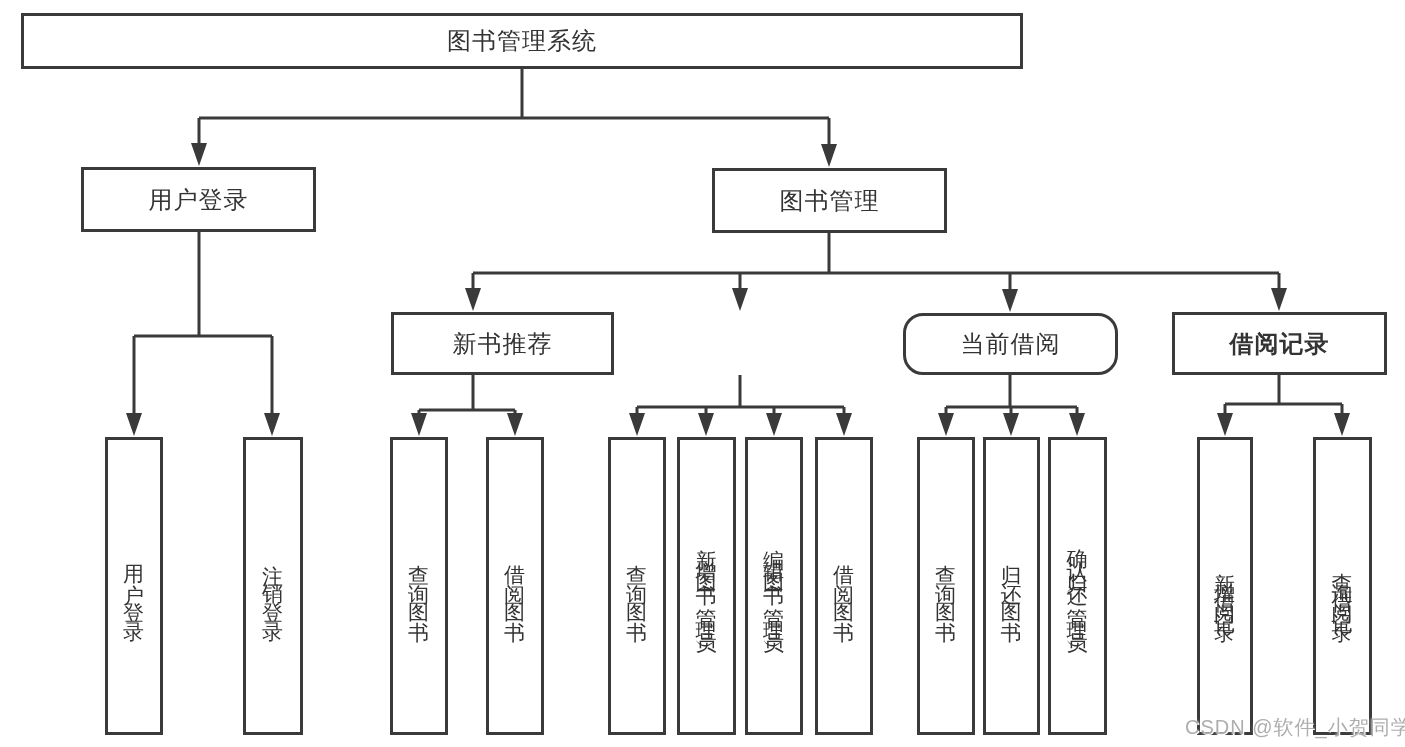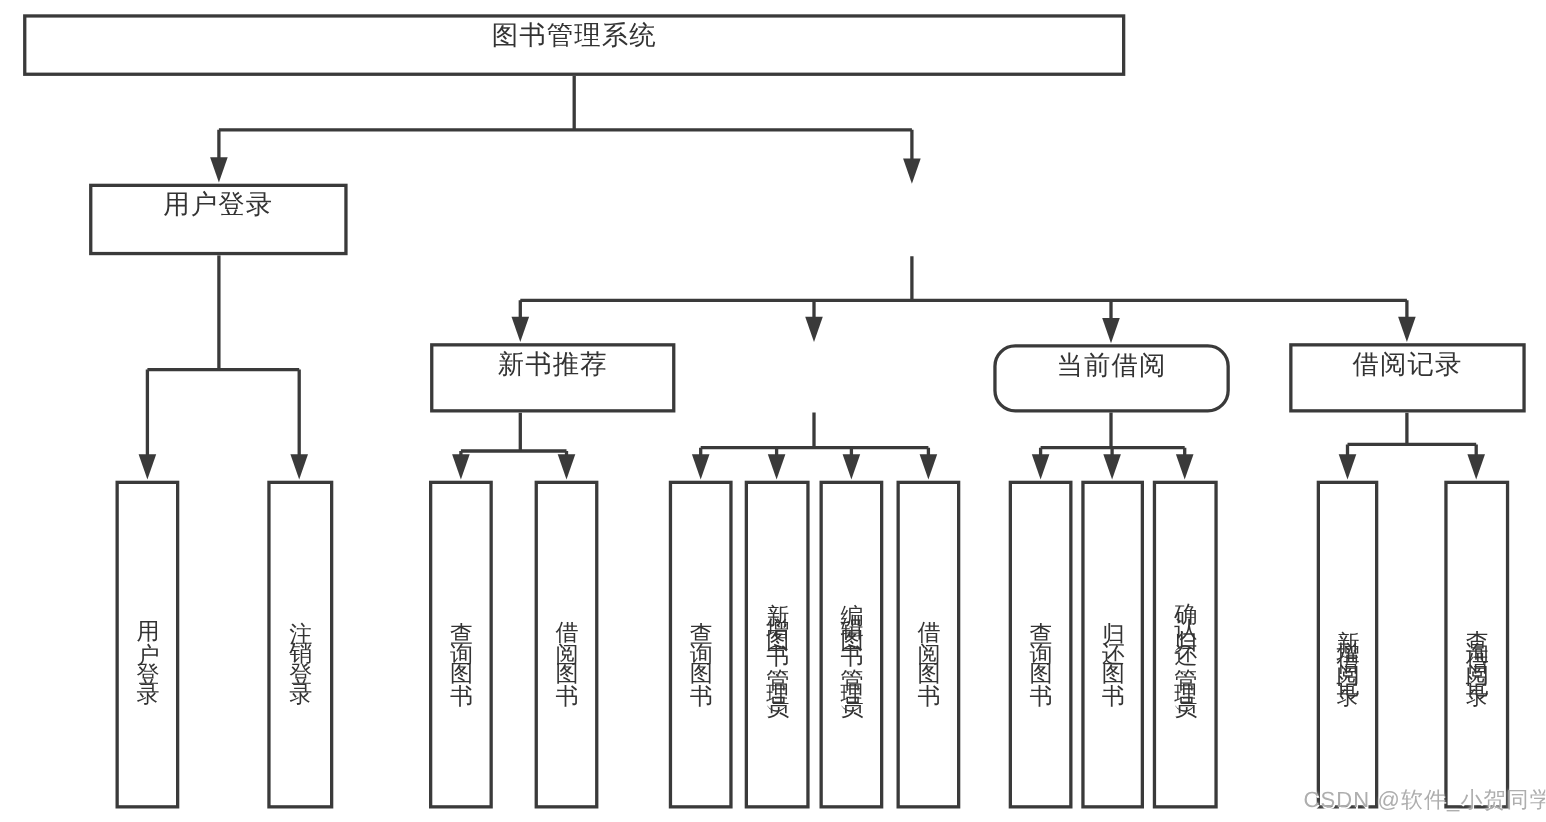--- a/index.html
+++ b/index.html
@@ -9,21 +9,21 @@
     background:#ffffff;
     font-family:"Liberation Sans","DejaVu Sans",sans-serif;
     overflow:hidden;
   }
   #wires{position:absolute;left:0;top:0;width:1405px;height:747px;}
   .hnode{
     position:absolute;
     box-sizing:border-box;
     border:3px solid #3a3a3a;
     background:#ffffff;
-    display:flex;justify-content:center;
+    display:flex;align-items:center;justify-content:center;
     color:#333333;font-size:24px;letter-spacing:1px;
     z-index:2;
   }
   .leaf{
     position:absolute;
     top:437px;height:298px;
     box-sizing:border-box;
     border:3px solid #3a3a3a;
     background:#ffffff;
     display:flex;align-items:center;justify-content:center;
@@ -40,21 +40,21 @@
   .sp6{letter-spacing:10px;}
   .sp8{letter-spacing:12px;}
 
   
   .n-root{left:21px;top:13px;width:1002px;height:56px;}
   .n-user-login{left:81px;top:167px;width:235px;height:65px;}
   .n-book-mgmt{left:712px;top:168px;width:235px;height:65px;}
   .n-new-books{left:362px;top:312px;width:223px;height:63px;margin-left:29px;}
   .n-book-borrow{left:633px;top:312px;width:214px;height:63px;}
   .n-current-borrow{left:903px;top:313px;width:215px;height:62px;border-radius:20px;}
-  .n-borrow-records{left:1172px;top:312px;width:215px;height:63px;}
+  .n-borrow-records{left:1172px;top:312px;width:215px;height:63px;font-weight:bold;}
 
   
   .f-a1{left:105px;width:58px;}
   .f-a2{left:243px;width:60px;}
   .f-b1{left:390px;width:58px;}
   .f-b2{left:486px;width:58px;}
   .f-c1{left:608px;width:58px;}
   .f-c2{left:677px;width:59px;}
   .f-c3{left:745px;width:58px;}
   .f-c4{left:815px;width:58px;}
@@ -113,20 +113,23 @@
     </g>
   </svg>
 
   <div class="hnode n-root">
     <span>图书管理系统</span>
   </div>
 
   <div class="hnode n-user-login">
     <span>用户登录</span>
   </div>
+  <div class="hnode n-book-mgmt">
+    <span>图书管理</span>
+  </div>
 
   <div class="hnode n-new-books">
     <span>新书推荐</span>
   </div>
   <div class="hnode n-current-borrow">
     <span>当前借阅</span>
   </div>
   <div class="hnode n-borrow-records">
     <span>借阅记录</span>
   </div>

